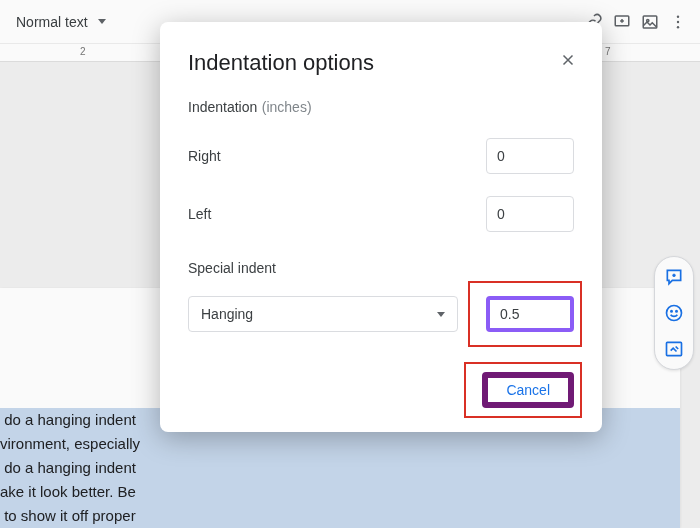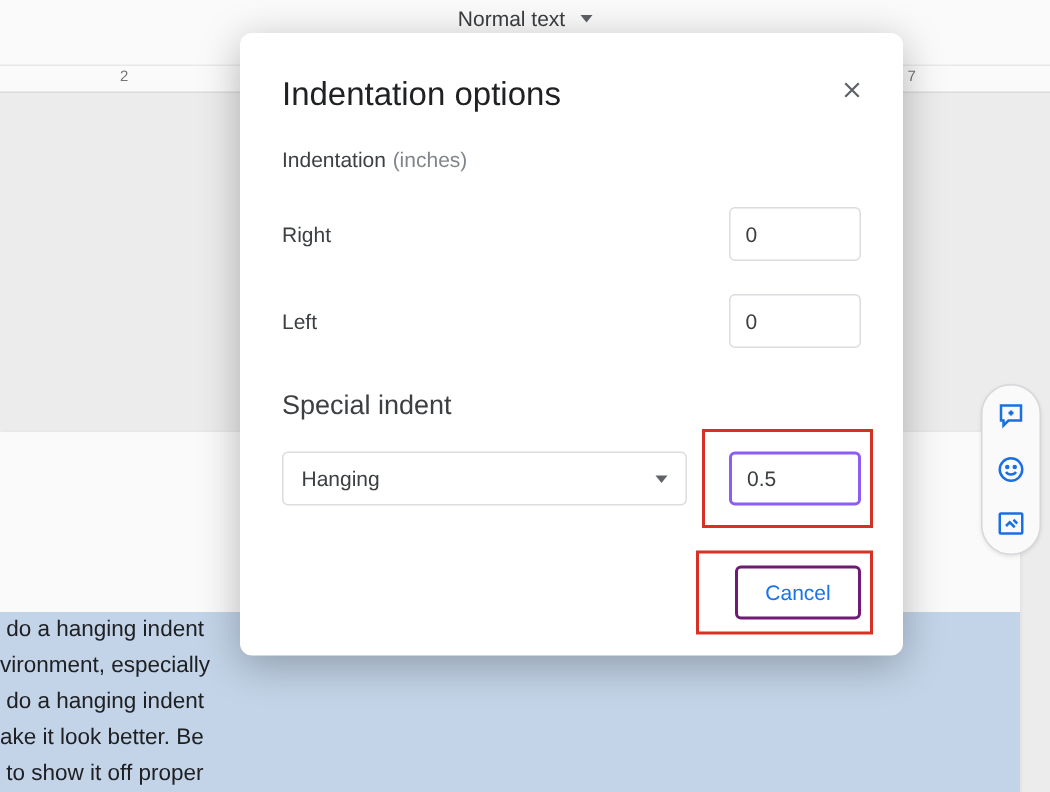--- a/index.html
+++ b/index.html
@@ -1,18 +1,18 @@
 <!DOCTYPE html>
 <html><head>
 <meta charset="utf-8">
 <style>
   * { box-sizing: border-box; margin: 0; padding: 0; font-family: Arial, 'Helvetica Neue', sans-serif; }
   body { width: 700px; height: 528px; overflow: hidden; background: #fff; position: relative; }
 
-  .toolbar { height: 44px; display: flex; align-items: center; padding: 0 8px; background: #fff; border-bottom: 1px solid #eee; flex-direction: column; }
+  .toolbar { height: 44px; display: flex; align-items: center; padding: 0 8px; background: #fff; border-bottom: 1px solid #eee; }
   .style-dd { display: flex; align-items: center; font-size: 14px; color: #3c4043; padding: 4px 8px; gap: 10px; cursor: pointer; }
   .tri { width: 0; height: 0; border-left: 4px solid transparent; border-right: 4px solid transparent; border-top: 5px solid #5f6368; }
   .tb-spacer { flex: 1; }
   .tb-icon { width: 28px; height: 28px; display: flex; align-items: center; justify-content: center; color: #5f6368; cursor: pointer; }
   .tb-icon svg { width: 18px; height: 18px; }
 
   .ruler { height: 18px; background: #fff; position: relative; border-bottom: 1px solid #e0e0e0; }
   .ruler-area { position: absolute; left: 0; right: 0; top: 0; bottom: 0; }
   .ruler-num { position: absolute; top: 2px; font-size: 10px; color: #777; }
   .ruler-2 { left: 80px; }
@@ -31,28 +31,28 @@
   .scrim { position: absolute; inset: 0; background: rgba(0,0,0,0.02); }
   .dialog { position: absolute; left: 160px; top: 22px; width: 442px; background: #fff; border-radius: 8px; box-shadow: 0 6px 28px rgba(0,0,0,0.28); padding: 28px 28px 24px 28px; }
   .dlg-title { font-size: 22px; font-weight: 400; color: #202124; margin-bottom: 22px; font-family: 'Google Sans', Arial, sans-serif; }
   .dlg-close { position: absolute; top: 26px; right: 22px; width: 24px; height: 24px; display:flex; align-items:center; justify-content:center; color: #5f6368; cursor: pointer; }
   .dlg-close svg { width: 18px; height: 18px; }
   .section-label { font-size: 14px; color: #3c4043; }
   .section-unit { color: #80868b; }
   .row { display: flex; align-items: center; justify-content: space-between; margin-top: 22px; }
   .row-label { font-size: 14px; color: #3c4043; }
   .num-input { width: 88px; height: 36px; border: 1px solid #dadce0; border-radius: 4px; font-size: 14px; color: #3c4043; padding: 0 10px; outline: none; }
-  .sp-label { font-size: 18px; color: #3c4043; margin-top: 28px; }
+  .sp-label { font-size: 14px; color: #3c4043; margin-top: 28px; }
   .sp-row { display: flex; align-items: center; gap: 28px; margin-top: 20px; position: relative; }
   .select { flex: 1; height: 36px; border: 1px solid #dadce0; border-radius: 4px; display: flex; align-items: center; justify-content: space-between; padding: 0 12px; font-size: 14px; color: #3c4043; cursor: pointer; }
-  .sp-input { width: 88px; height: 36px; border: 2px solid #8b5cf6; border-radius: 4px; font-size: 14px; color: #3c4043; padding: 0 10px; outline: none; }
+  .sp-input { width: 88px; height: 36px; border: 4px solid #8b5cf6; border-radius: 4px; font-size: 14px; color: #3c4043; padding: 0 10px; outline: none; }
   .hl-box-1 { position: absolute; right: -8px; top: -15px; width: 114px; height: 66px; border: 2px solid #d93025; pointer-events: none; }
   .dlg-actions { display: flex; justify-content: flex-end; align-items: center; gap: 14px; margin-top: 40px; position: relative; }
   .btn { height: 36px; min-width: 84px; border-radius: 4px; font-size: 14px; font-weight: 500; display: flex; align-items: center; justify-content: center; cursor: pointer; padding: 0 18px; }
-  .btn-cancel { background: #fff; border: 2px solid #701a75; color: #1a73e8; }
+  .btn-cancel { background: #fff; border: 6px solid #701a75; color: #1a73e8; }
   .btn-apply { background: #1a73e8; border: none; color: #fff; }
   .hl-box-2 { position: absolute; right: -8px; top: -10px; width: 118px; height: 56px; border: 2px solid #d93025; pointer-events: none; }
 </style>
 </head>
 <body>
 
 <div class="toolbar">
   <div class="style-dd">
     <span>Normal text</span>
     <span class="tri"></span>

